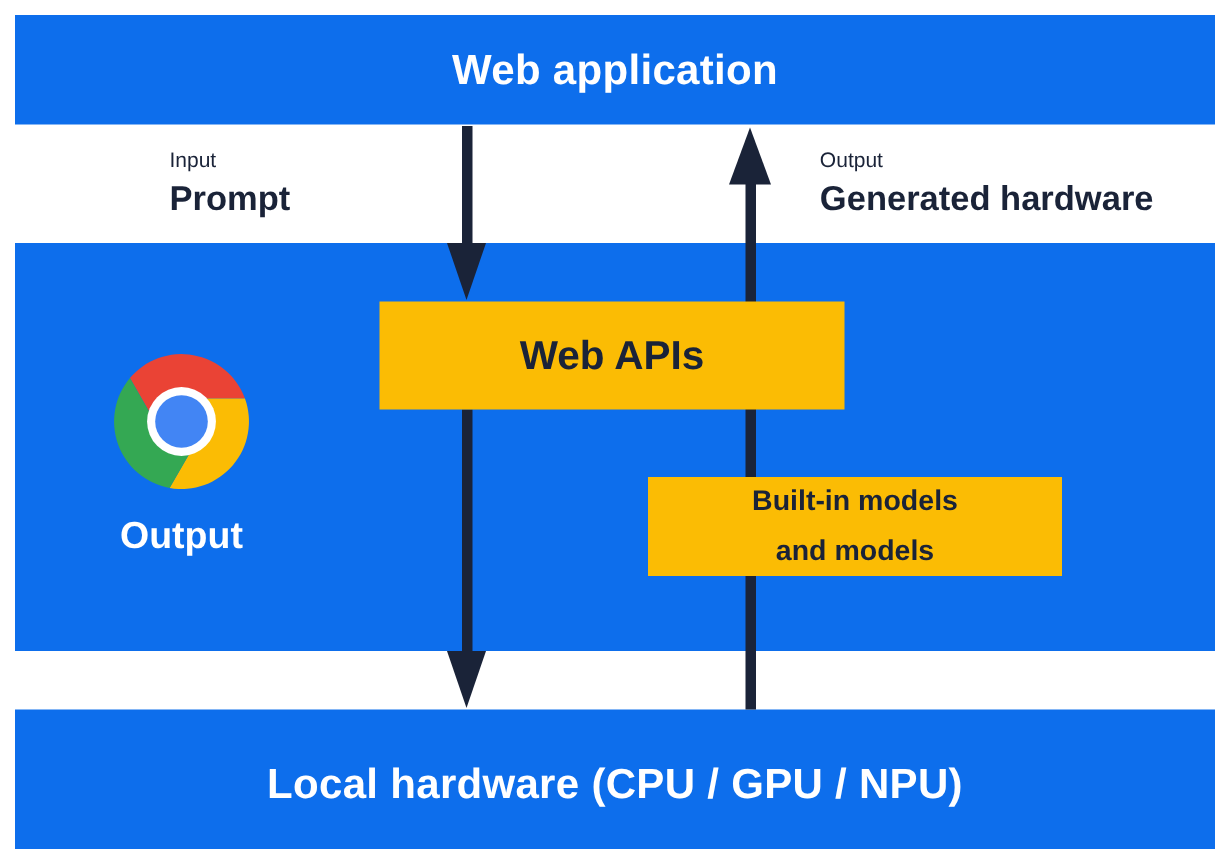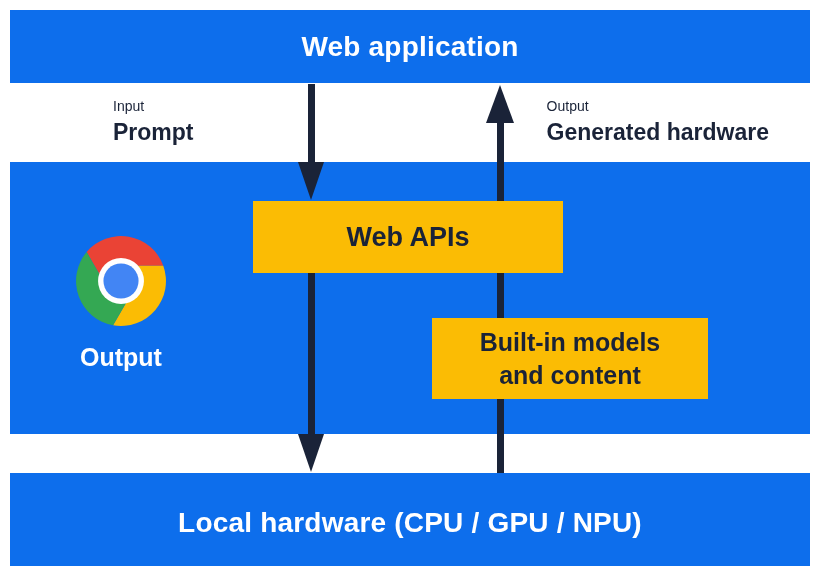--- a/index.html
+++ b/index.html
@@ -93,22 +93,22 @@
     text-align: right;
     z-index: 2;
   }
   #web-apis-box {
     left: 253px; top: 201px;
     width: 310px; height: 72px;
     font-size: 27px;
   }
   #builtin-box {
     left: 432px; top: 318px;
-    width: 276px; height: 81px;
-    font-size: 25px;
+    width: 276px; height: 66px;
+    font-size: 19px;
     line-height: 33px;
   }
   
   #chrome-logo {
     position: absolute;
     left: 76px; top: 236px;
     width: 90px; height: 90px;
     z-index: 2;
   }
   #browser-label {
@@ -158,20 +158,20 @@
     <circle cx="50" cy="50" r="19.5" style="fill:var(--chrome-blue)"></circle>
   </svg>
   <div id="browser-label">Output</div>
 
   <div class="component-box" id="web-apis-box">
     <span>Web APIs</span>
   </div>
 
   <div class="component-box" id="builtin-box">
     <span>Built-in models</span>
-    <span>and content</span>
+    <span>and models</span>
   </div>
 
   <div class="layer-bar bar-bottom">
     <span class="bar-title">Local hardware (CPU / GPU / NPU)</span>
   </div>
 
 </div>
 
 </body></html>

